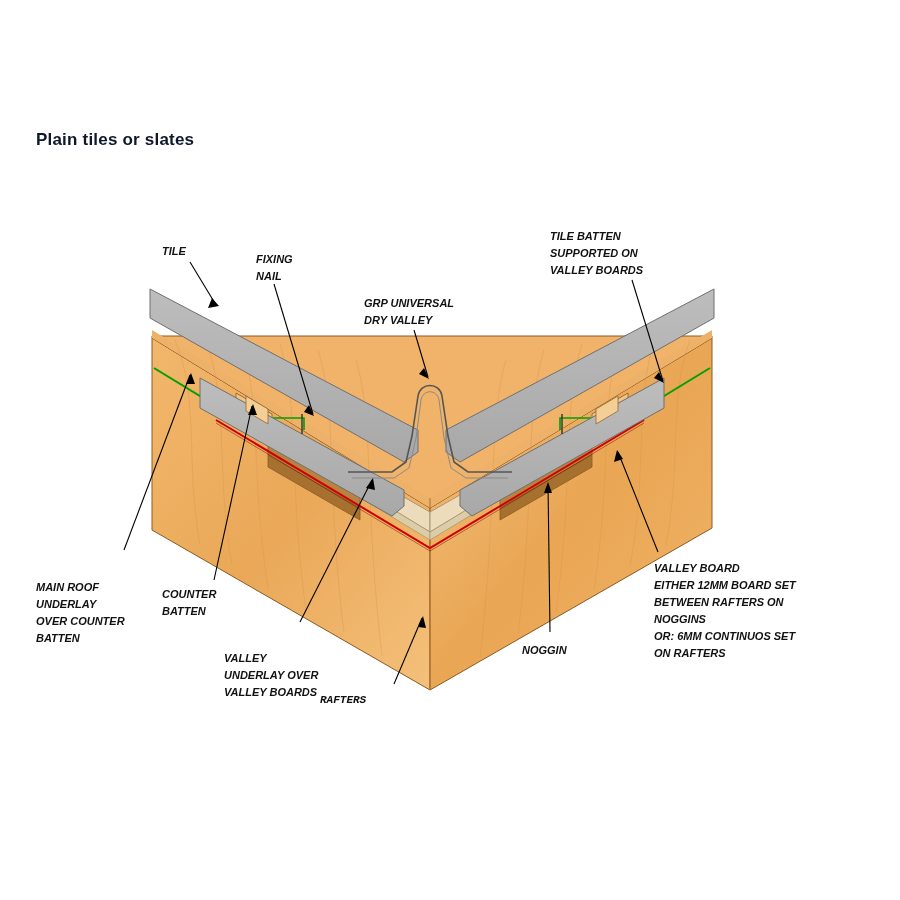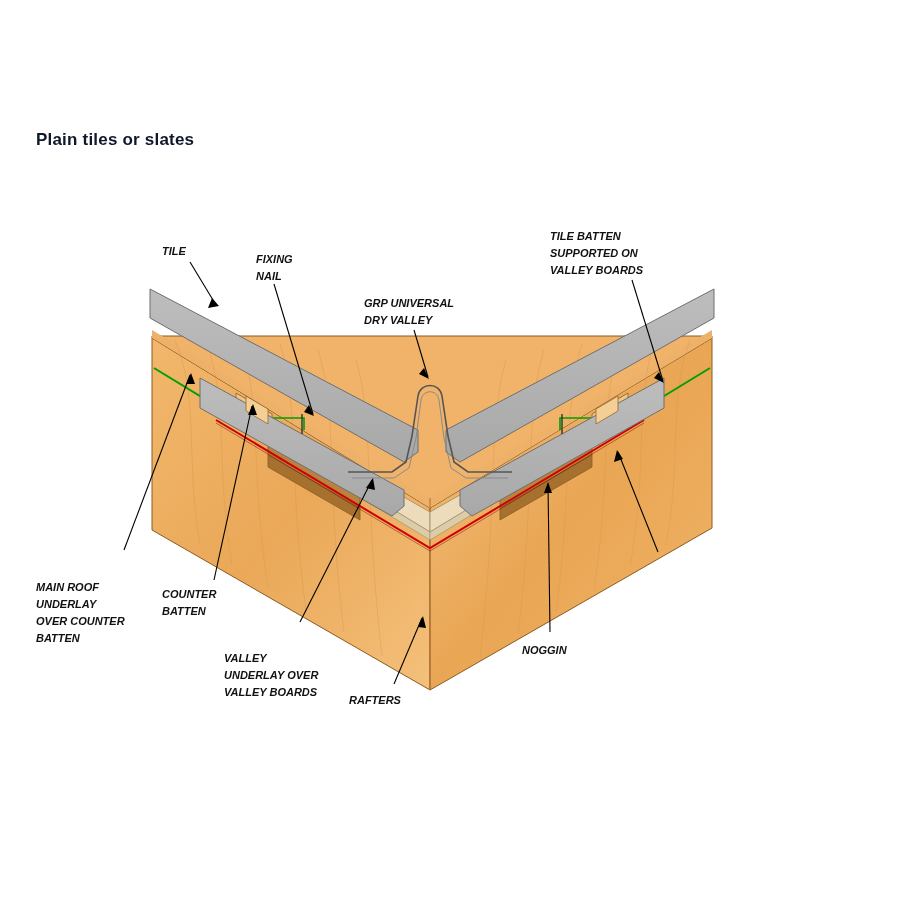--- a/index.html
+++ b/index.html
@@ -221,18 +221,24 @@
 OVER COUNTER
 BATTEN</div>
 
   <div class="label left" style="left:162px; top:586px;">COUNTER
 BATTEN</div>
 
   <div class="label left" style="left:224px; top:650px;">VALLEY
 UNDERLAY OVER
 VALLEY BOARDS</div>
 
-  <div class="label left" style="left:349px; top:692px;">RAFTERS</div>
+  <div class="label left" style="left:320px; top:692px;font-family:Liberation Mono, monospace;">RAFTERS</div>
 
   <div class="label left" style="left:522px; top:642px;">NOGGIN</div>
 
+  <div class="label left" style="left:654px; top:560px;">VALLEY BOARD
+EITHER 12MM BOARD SET
+BETWEEN RAFTERS ON
+NOGGINS
+OR: 6MM CONTINUOS SET
+ON RAFTERS</div>
 
 </div>
 
 </body></html>

